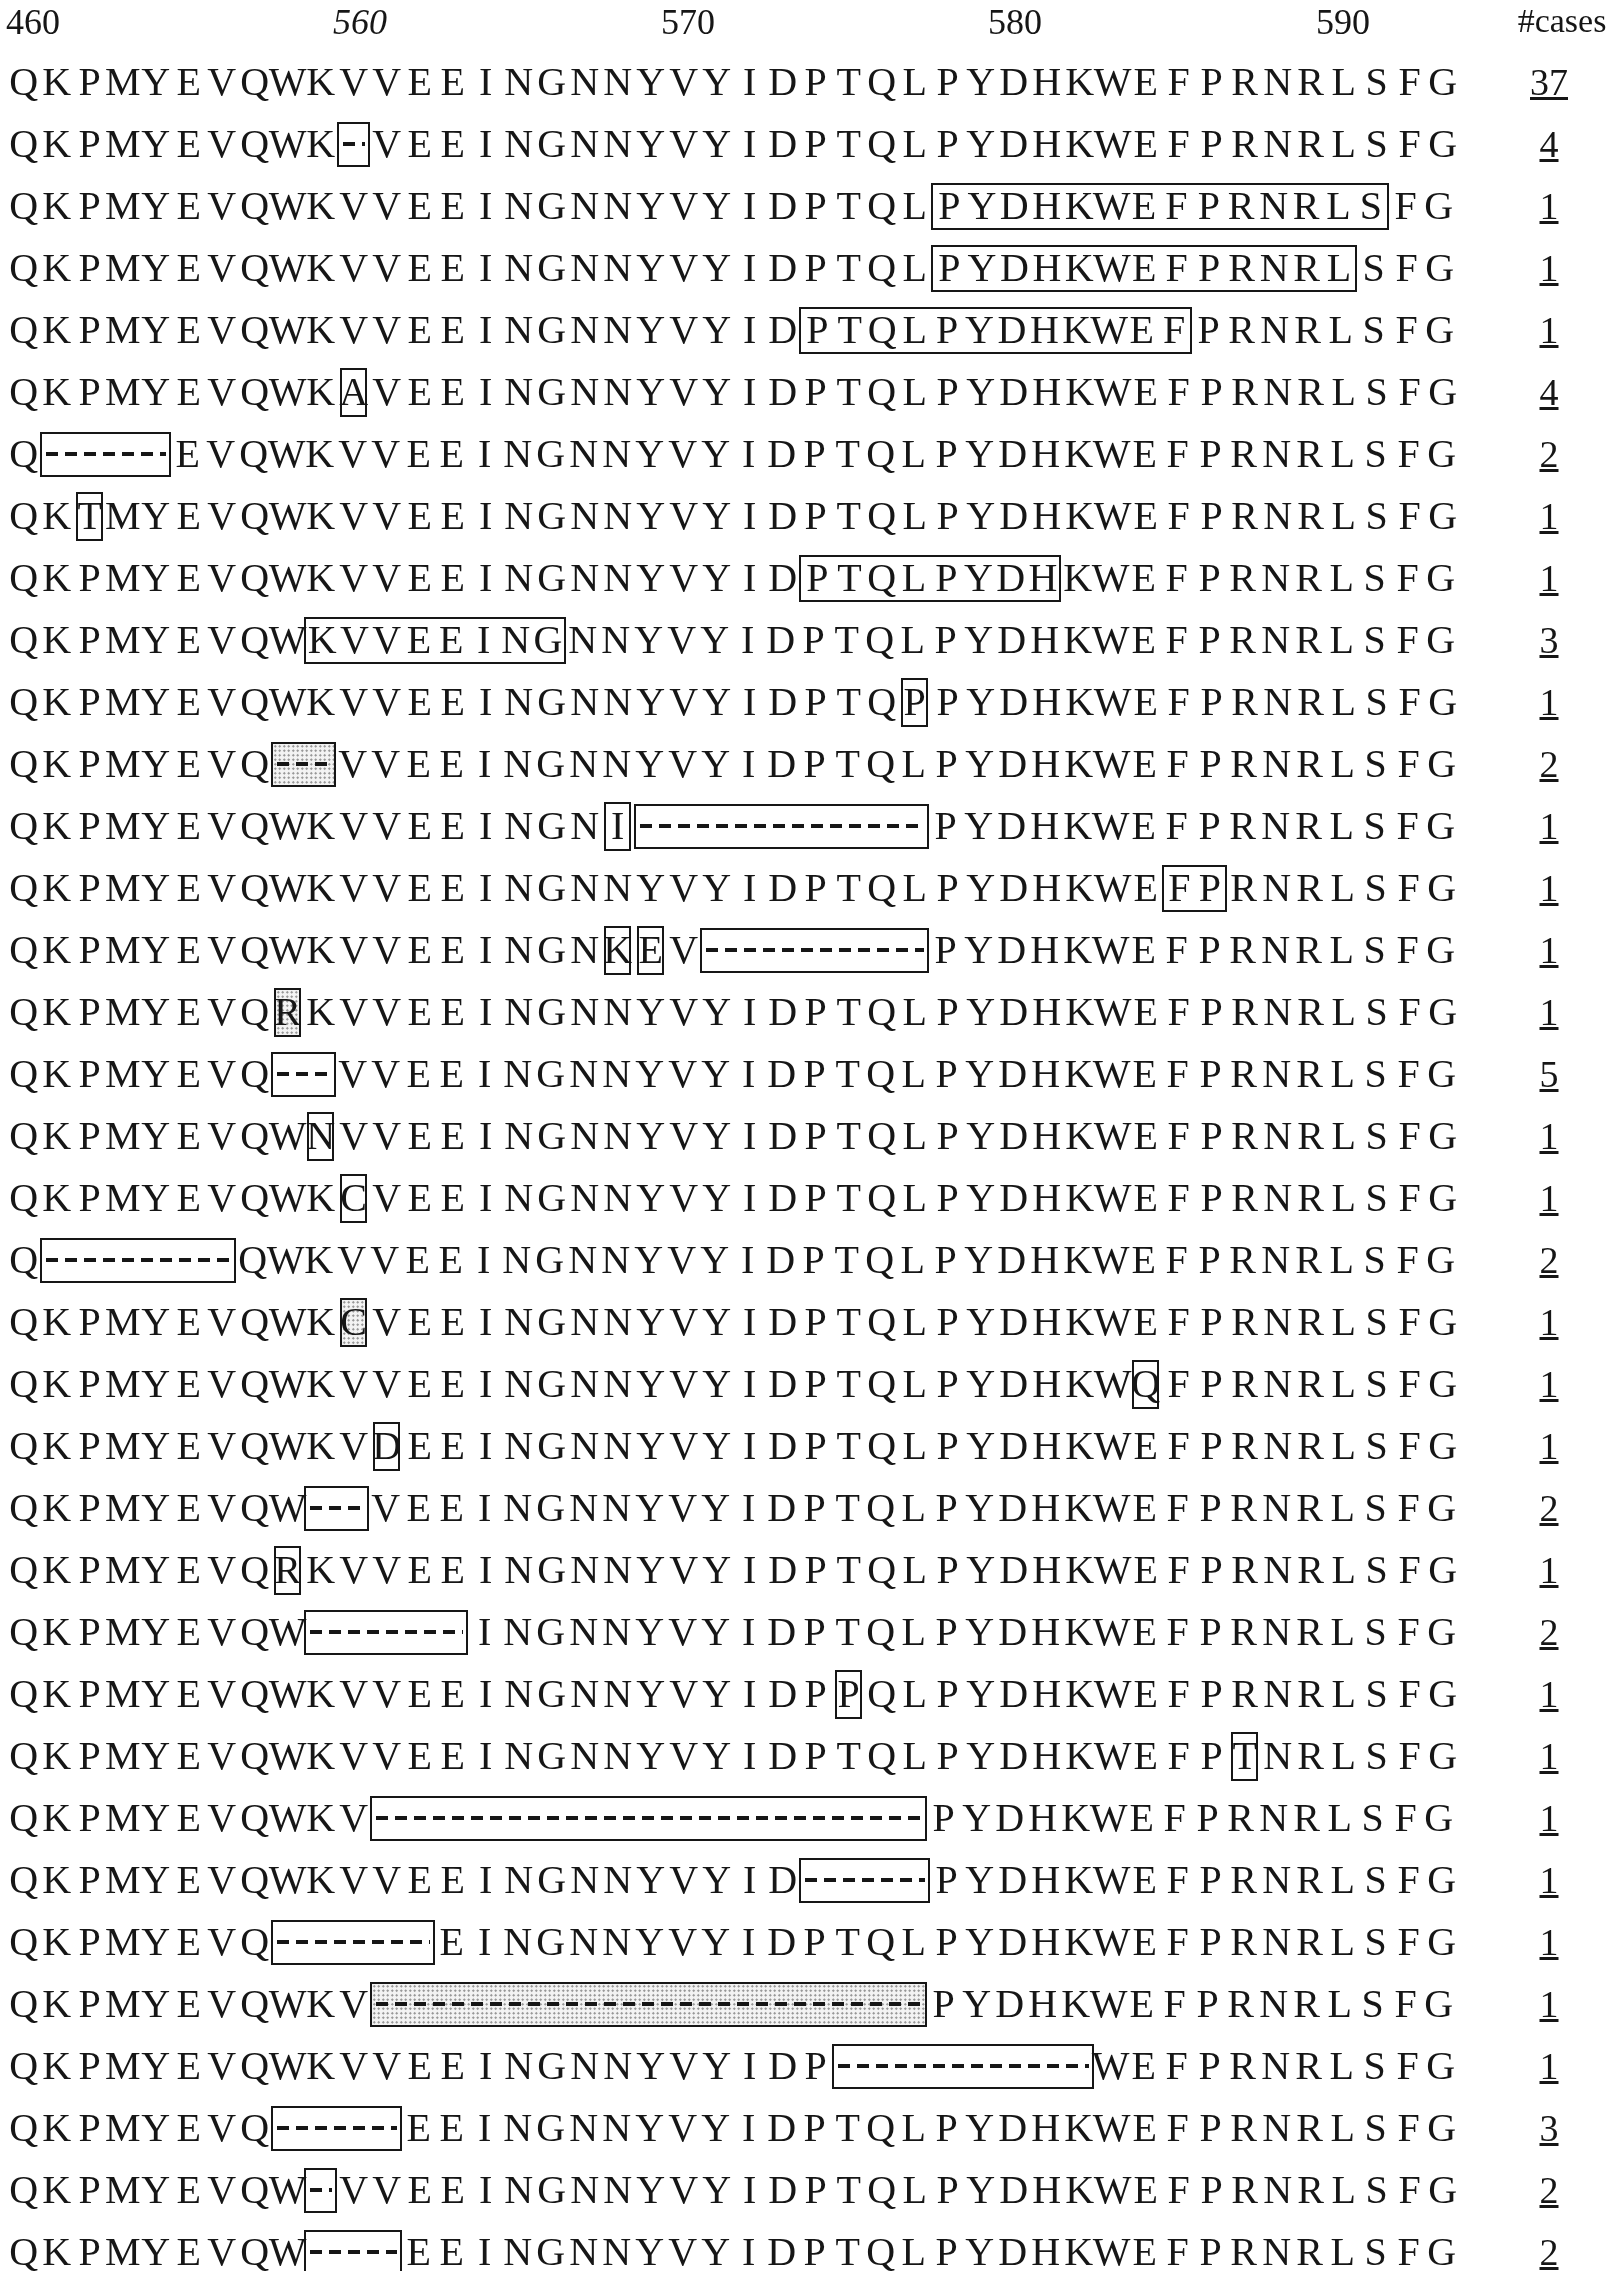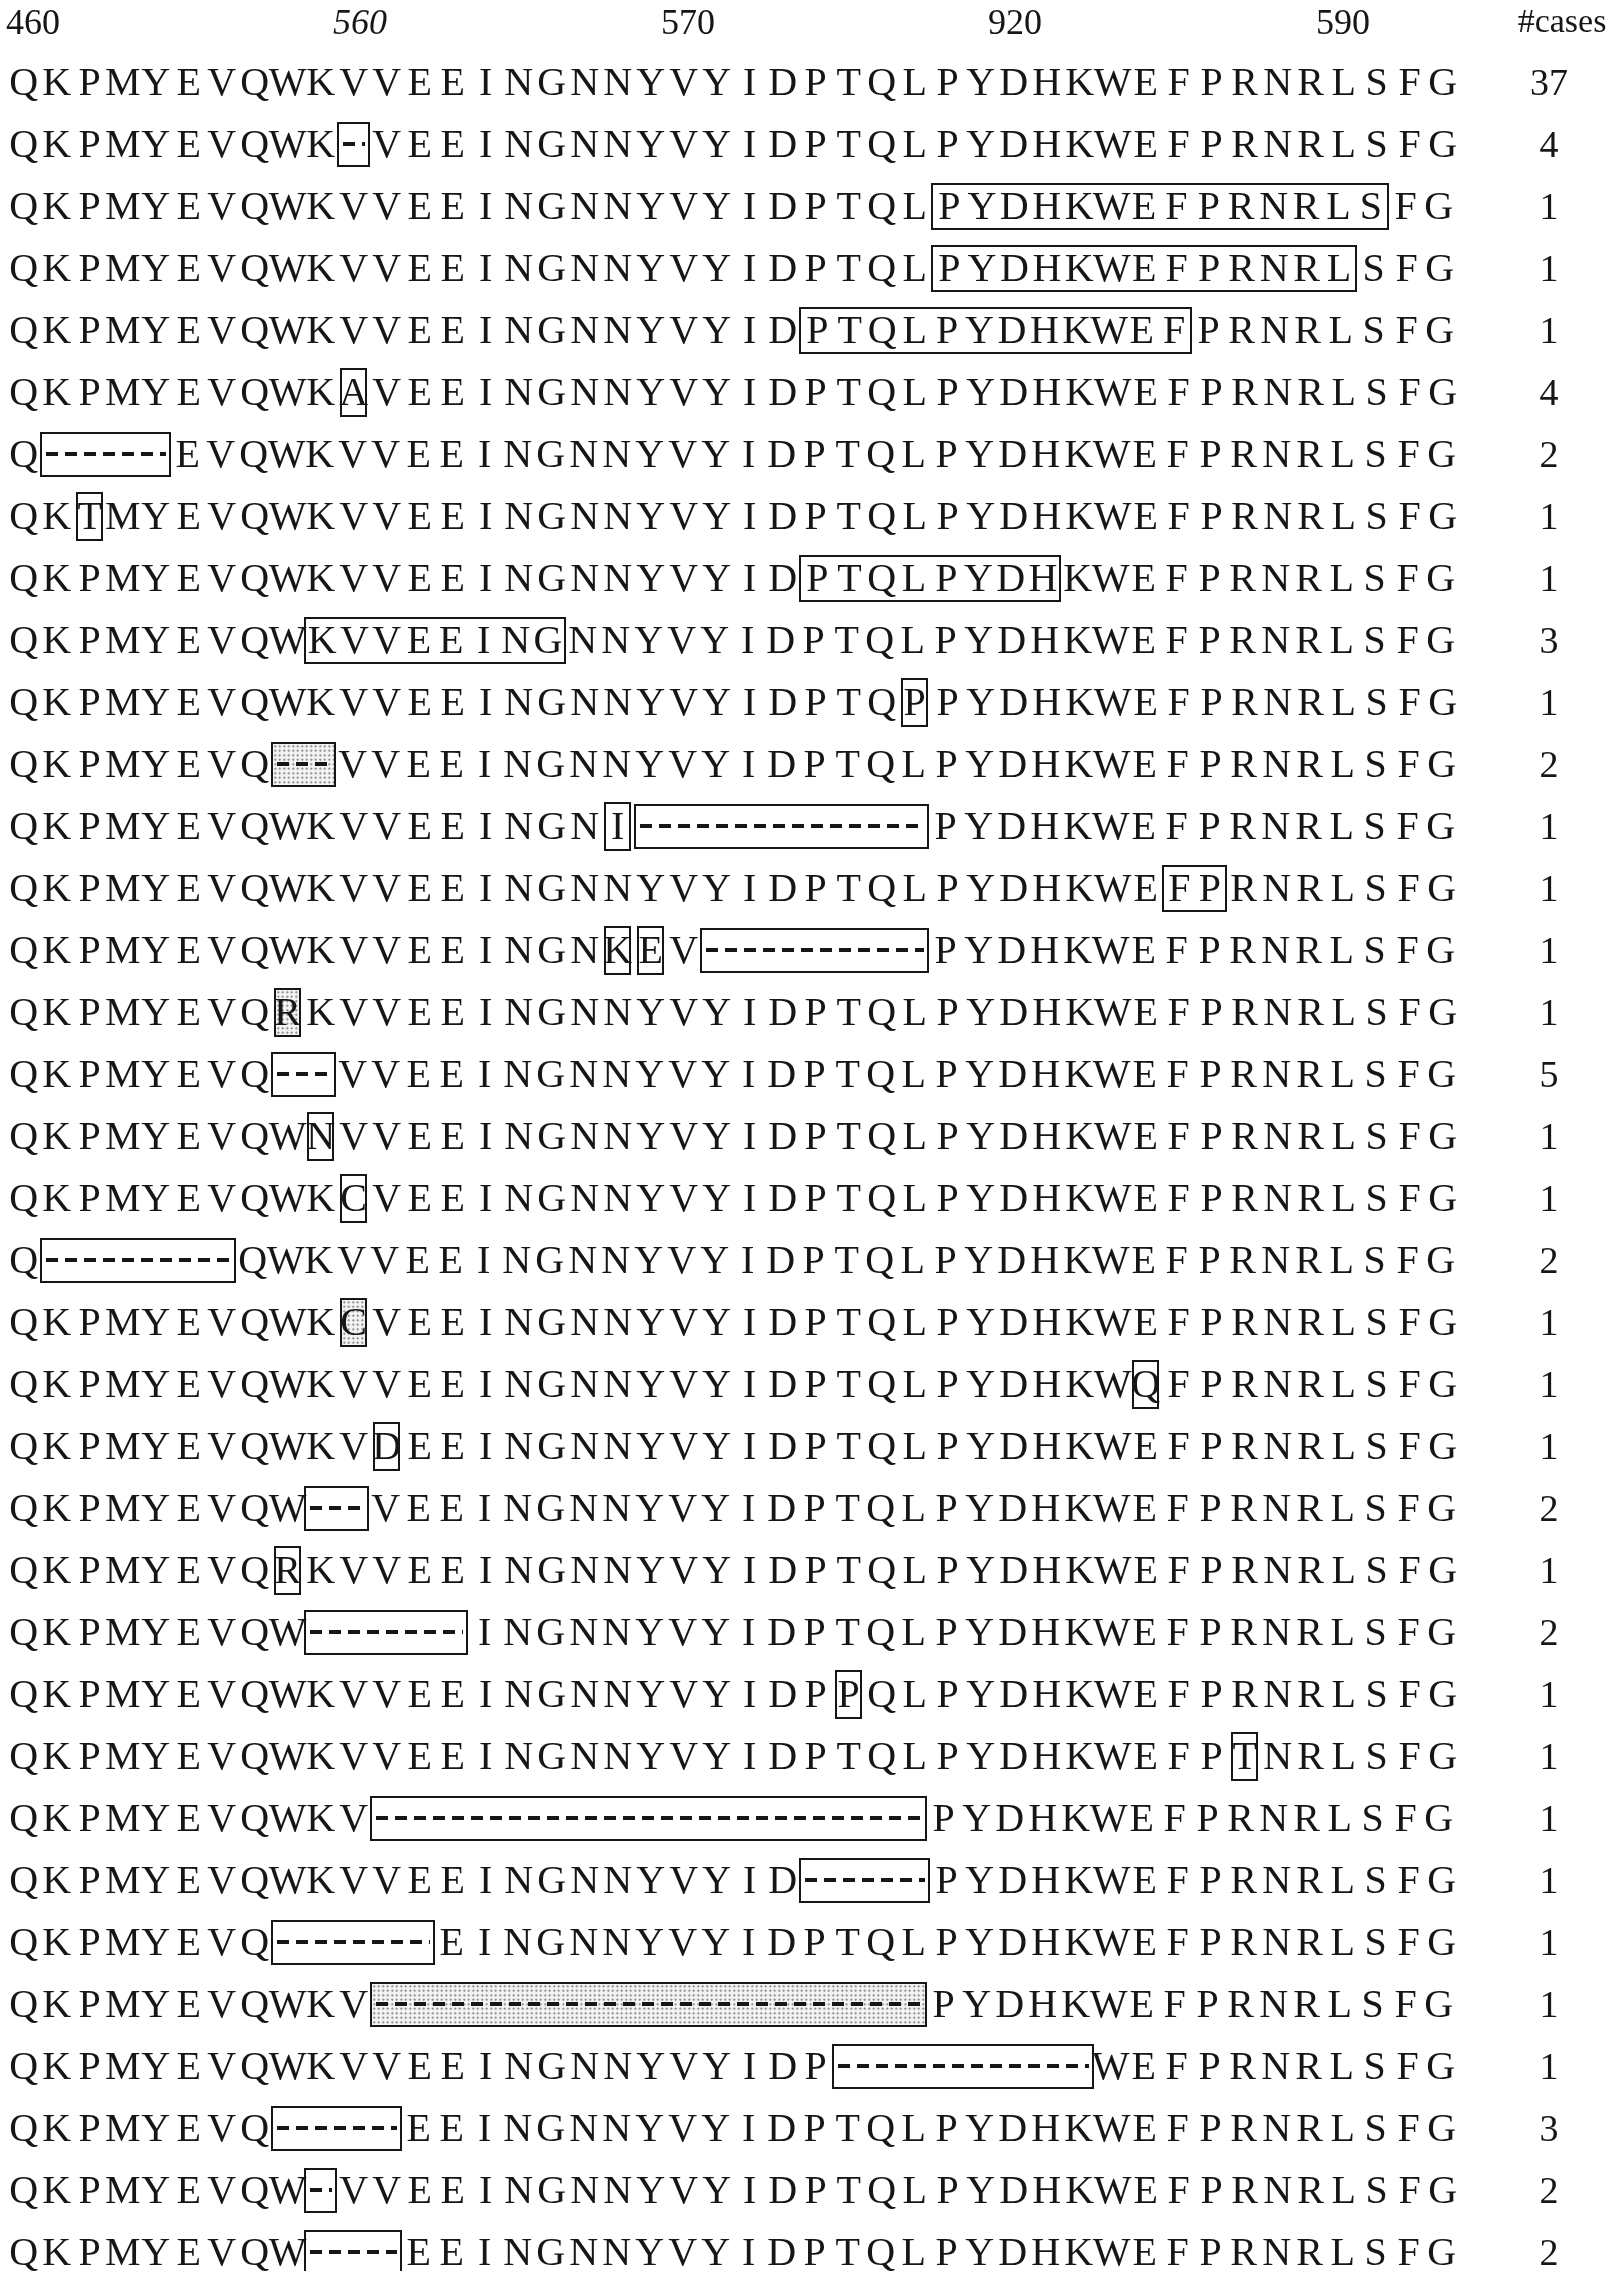--- a/index.html
+++ b/index.html
@@ -61,33 +61,33 @@
     background:repeating-linear-gradient(90deg,var(--ink) 0 11.8px,transparent 11.8px 19px);
   }
   .shaded{
     background-color:#f3f3f3;
     background-image:radial-gradient(circle,#8f8f8f 0.9px,transparent 1.2px);
     background-size:4.5px 4.5px;
   }
   .count{
     position:absolute;left:1493px;width:112px;text-align:center;
     top:50%;transform:translateY(-50%);
-    font-size:38px;line-height:1;
+    font-size:38px;line-height:1;text-decoration:underline;
   }
 </style>
 </head>
 <body>
 
 <div id="figure">
   <div class="hdr">
     <span class="cases-label">#cases</span>
   <span class="tick" style="left: 33px;">460</span>
       <span class="tick" style="left: 360px; font-style: italic;">560</span>
       <span class="tick" style="left: 688px;">570</span>
-      <span class="tick" style="left: 1015px;">920</span>
+      <span class="tick" style="left: 1015px;">580</span>
       <span class="tick" style="left: 1343px;">590</span>
     </div>
   <div id="rows">
       <div class="row">
         <span class="cell">Q</span>
         <span class="cell">K</span>
         <span class="cell">P</span>
         <span class="cell">M</span>
         <span class="cell">Y</span>
         <span class="cell">E</span>

